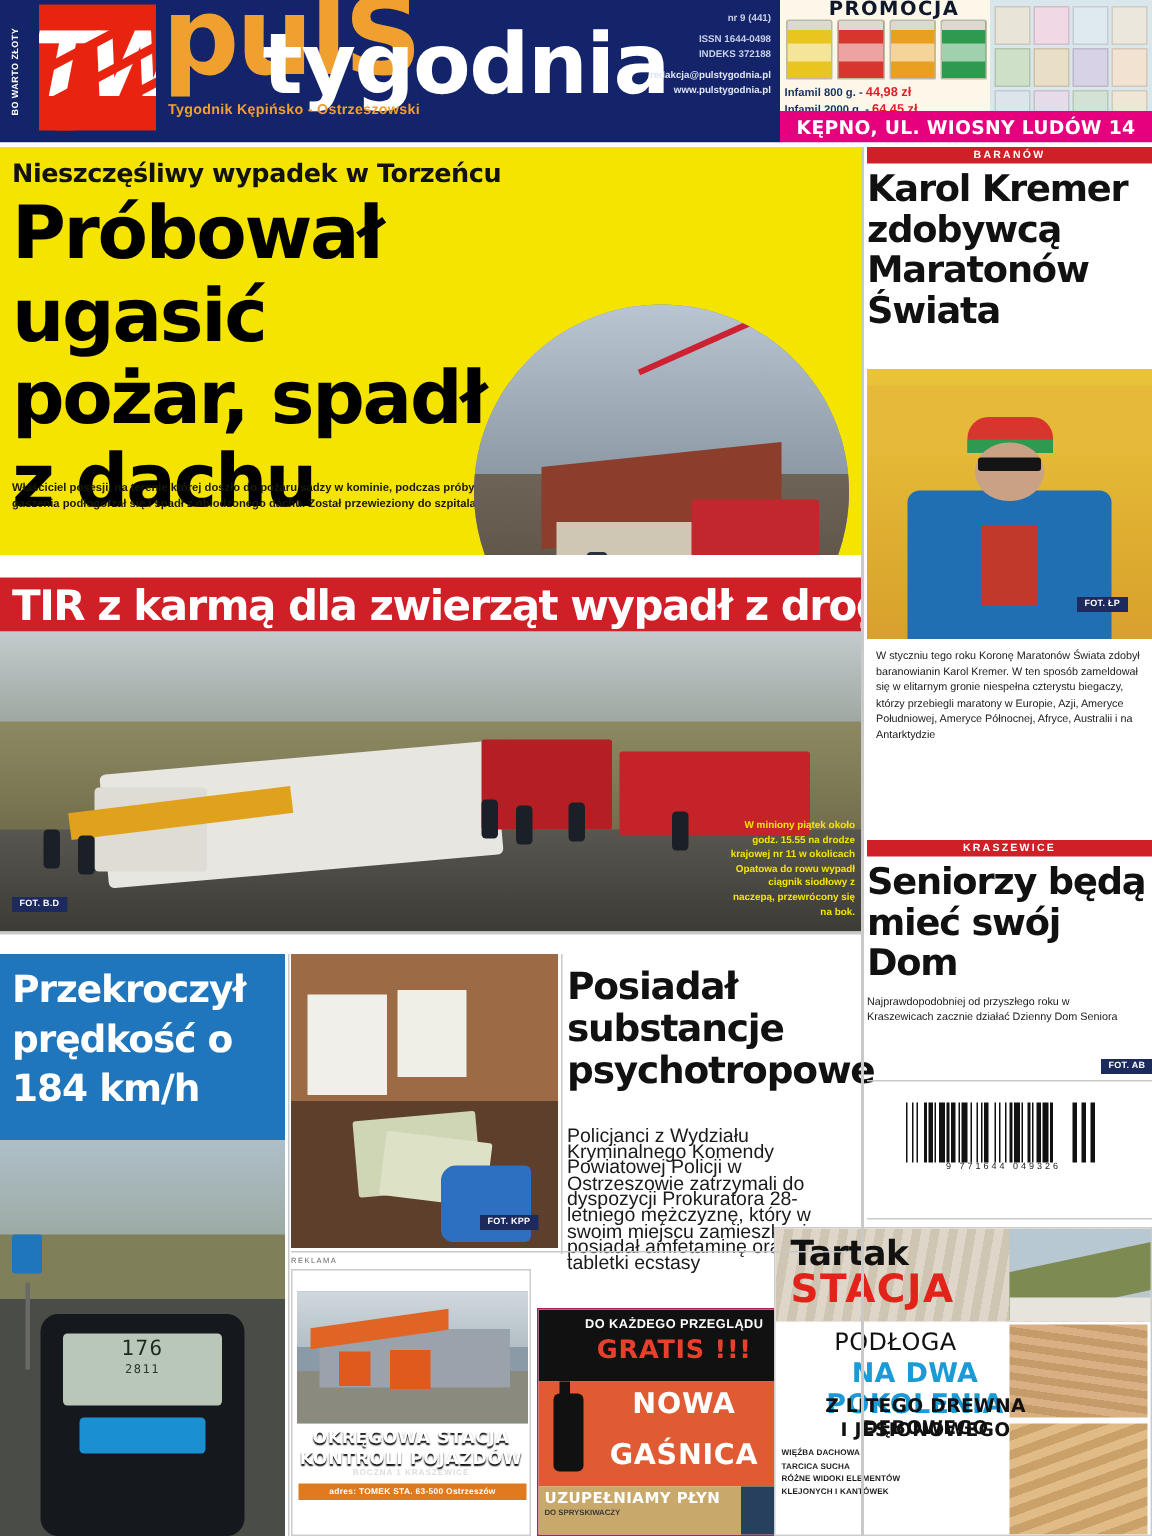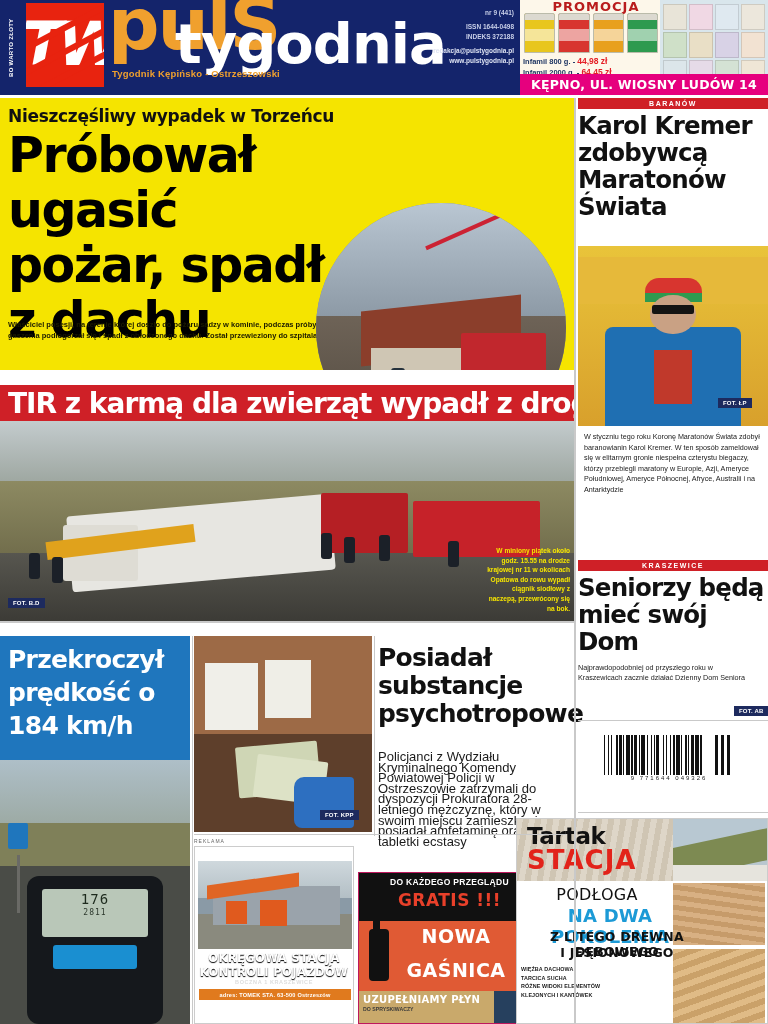--- a/index.html
+++ b/index.html
@@ -40,21 +40,21 @@
   }
   .mast-info { position:absolute; right:6px; top:8px; text-align:right; color:#c8cfe8; }
   .mast-info div { font-size:6.5px; line-height:10.5px; font-weight:bold; }
   .mast-info .link { color:#dfe4f3; }
 
   
   .topad { position:absolute; left:520px; top:0; width:248px; height:95px; background:#ffffff; overflow:hidden; }
   .topad-left { position:absolute; left:0; top:0; width:140px; height:95px; background:#fdf7ea; overflow:hidden; }
   .topad-title {
     position:absolute; left:0; top:0; width:152px; text-align:center;
-    font-size:13px; font-weight:bold; color:#b91c1c; letter-spacing:1px; line-height:14px;
+    font-size:13px; font-weight:bold; color:#0f172a; letter-spacing:1px; line-height:14px;
     font-family:"DejaVu Sans", sans-serif;
   }
   .cans { position:absolute; left:4px; top:13px; width:134px; height:40px; display:flex; gap:3px; }
   .can { flex:1; border-radius:2px 2px 1px 1px; position:relative; overflow:hidden; border:1px solid #bba; }
   .can .lid { position:absolute; left:0; top:0; width:100%; height:6px; background:#dcd9d0; }
   .can .band { position:absolute; left:0; top:40%; width:100%; height:30%; background:rgba(255,255,255,.55); }
   .prices { position:absolute; left:3px; top:56px; width:136px; }
   .price-row { font-size:7.5px; font-weight:bold; color:#18305f; line-height:11px; white-space:nowrap; }
   .price-row .amt { color:#e41e26; font-size:8.5px; }
   .topad-right { position:absolute; left:140px; top:0; width:108px; height:95px; background:#d9e6ec; overflow:hidden; }

